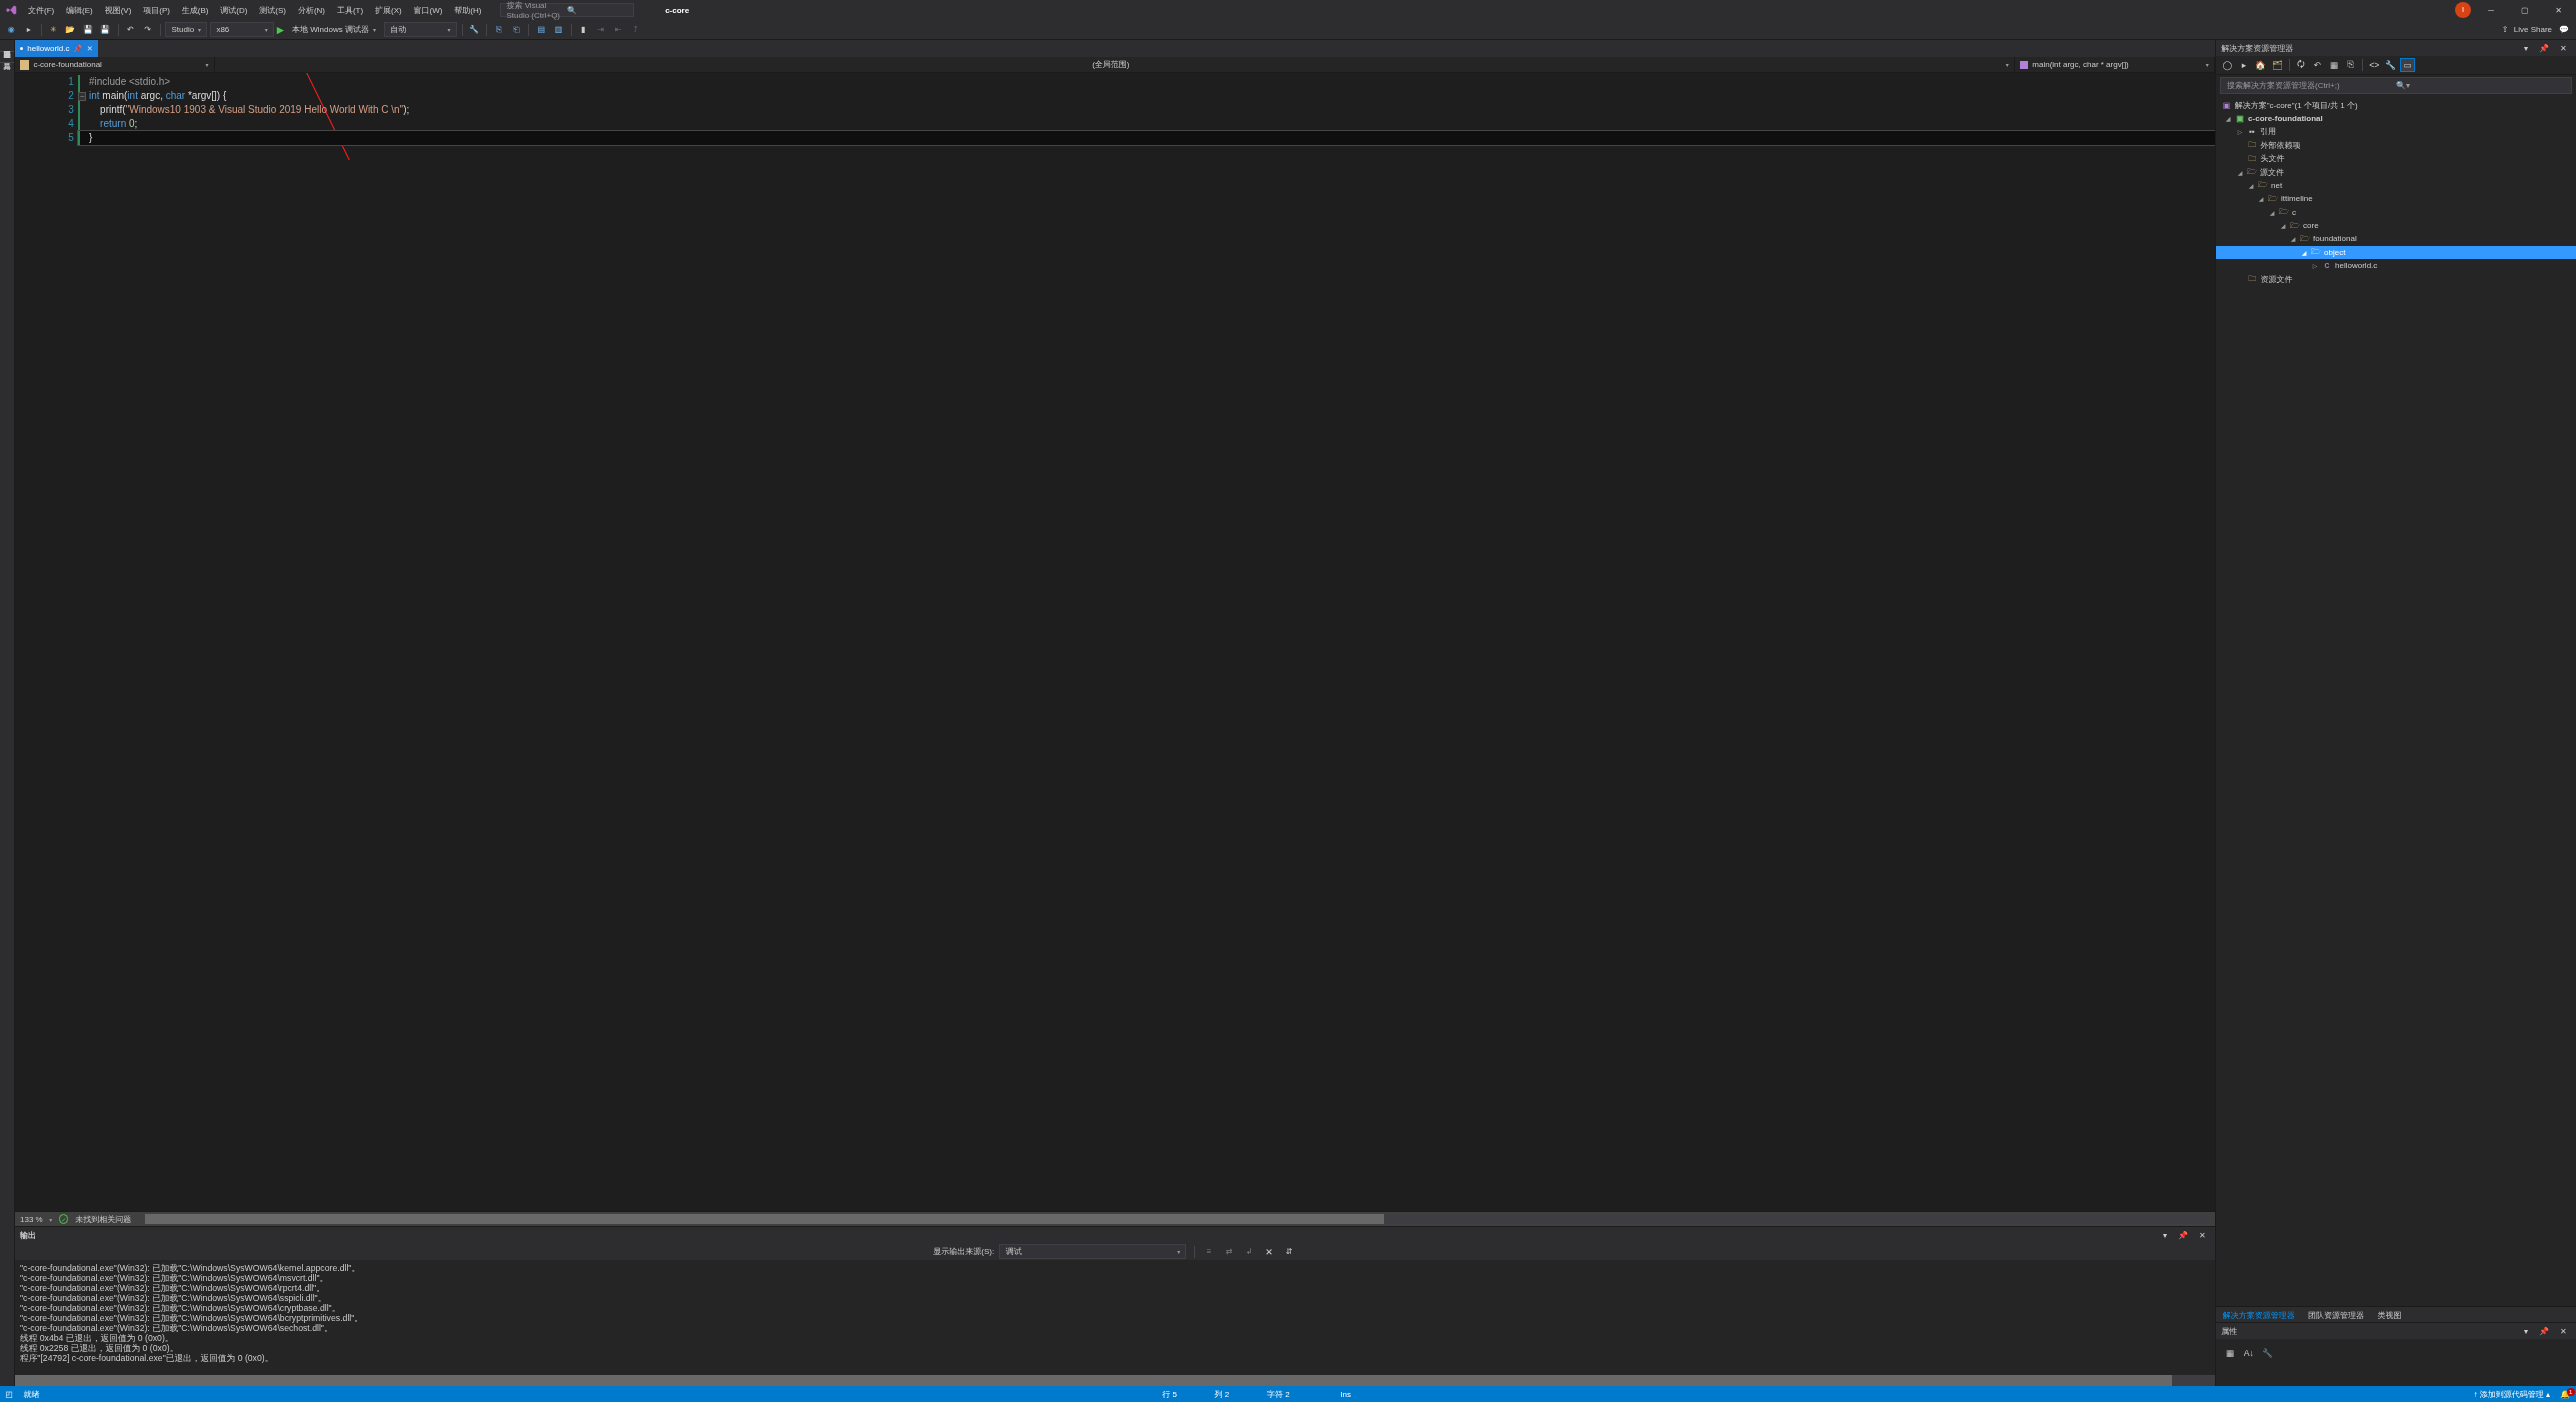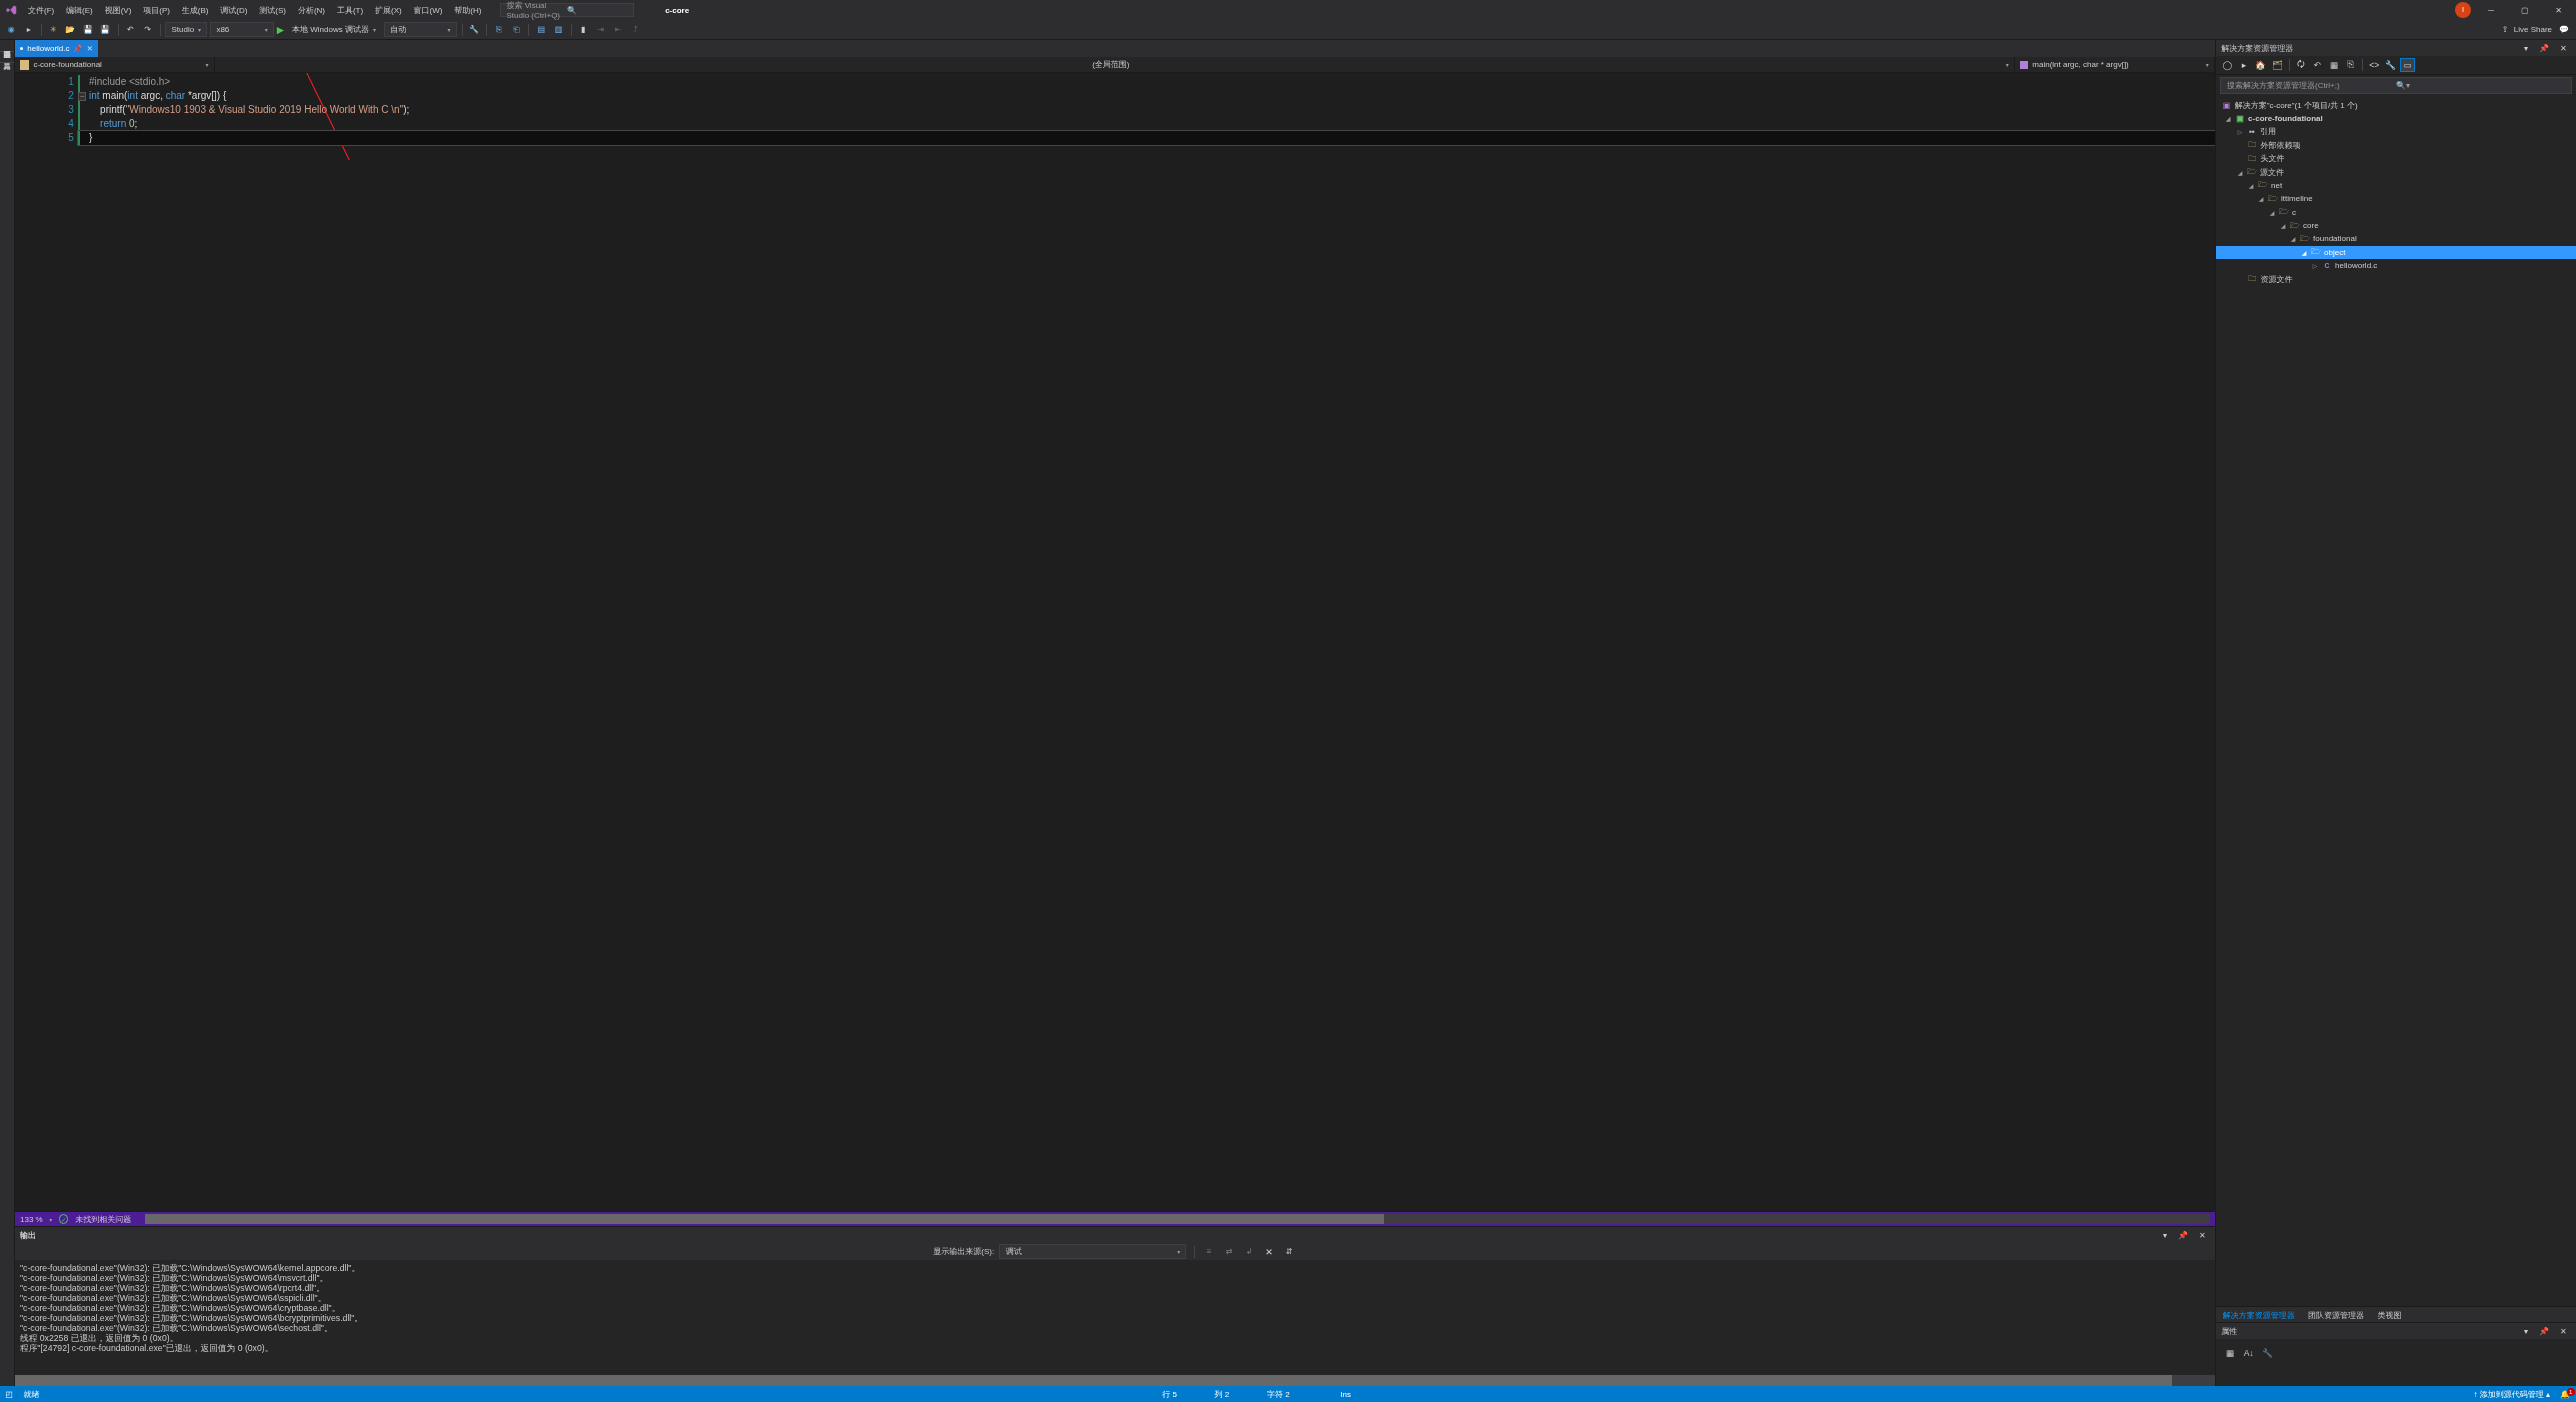--- a/index.html
+++ b/index.html
@@ -55,21 +55,21 @@
     .kw { color: #569cd6; }
     .inc { color: #9b9b9b; }
     .str { color: #d69d85; }
     .num { color: #b5cea8; }
     .plain { color: #dcdcdc; }
     
     
     .arrow-svg { position: absolute; top: 0; left: 0; pointer-events: none; }
     
     
-    .editor-status { background: #4c1d95; display: flex; align-items: center; height: 14.7px; padding: 0 5.3px; gap: 6.7px; color: #ccc; border-top: 0.7px solid #1b1b1c; }
+    .editor-status { background: #404040; display: flex; align-items: center; height: 14.7px; padding: 0 5.3px; gap: 6.7px; color: #ccc; border-top: 0.7px solid #1b1b1c; }
     .zoom-level { color: #ccc; }
     .check-ok { color: #4ec94e; width: 9.4px; height: 9.4px; border: 1px solid #4ec94e; border-radius: 50%; display: inline-flex; align-items: center; justify-content: center; font-size: 6px; }
     .scroll-h { flex: 1; height: 9.4px; background: #3e3e42; margin-left: 6.7px; position: relative; }
     .scroll-h::after { content: ""; position: absolute; left: 0; width: 60%; height: 100%; background: #686868; }
     
     
     .output-panel { background: #252526; display: flex; flex-direction: column; border-top: 0.7px solid #1b1b1c; height: 160px; }
     .output-header { background: #2d2d30; display: flex; align-items: center; height: 16px; padding: 0 5.3px; color: #ccc; }
     .output-header .title { flex: 1; font-weight: bold; }
     .panel-icons { display: flex; gap: 4px; }
@@ -290,20 +290,21 @@
         <span class="tool-btn">⇵</span>
       </div>
       <div class="output-content">
         <div>"c-core-foundational.exe"(Win32): 已加载"C:\Windows\SysWOW64\kernel.appcore.dll"。</div>
         <div>"c-core-foundational.exe"(Win32): 已加载"C:\Windows\SysWOW64\msvcrt.dll"。</div>
         <div>"c-core-foundational.exe"(Win32): 已加载"C:\Windows\SysWOW64\rpcrt4.dll"。</div>
         <div>"c-core-foundational.exe"(Win32): 已加载"C:\Windows\SysWOW64\sspicli.dll"。</div>
         <div>"c-core-foundational.exe"(Win32): 已加载"C:\Windows\SysWOW64\cryptbase.dll"。</div>
         <div>"c-core-foundational.exe"(Win32): 已加载"C:\Windows\SysWOW64\bcryptprimitives.dll"。</div>
         <div>"c-core-foundational.exe"(Win32): 已加载"C:\Windows\SysWOW64\sechost.dll"。</div>
+        <div>线程 0x4b4 已退出，返回值为 0 (0x0)。</div>
         <div>线程 0x2258 已退出，返回值为 0 (0x0)。</div>
         <div>程序"[24792] c-core-foundational.exe"已退出，返回值为 0 (0x0)。</div>
       </div>
       <div class="output-scroll-h"></div>
     </div>
   </div>
 
   <div class="right-panel">
     <div class="panel-hdr">
       <span class="title">解决方案资源管理器</span>

